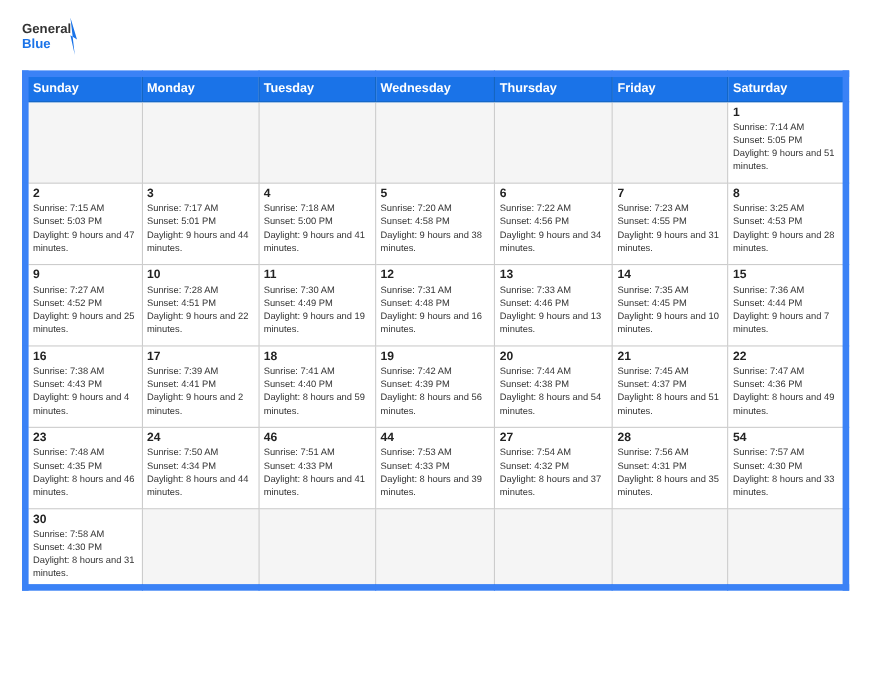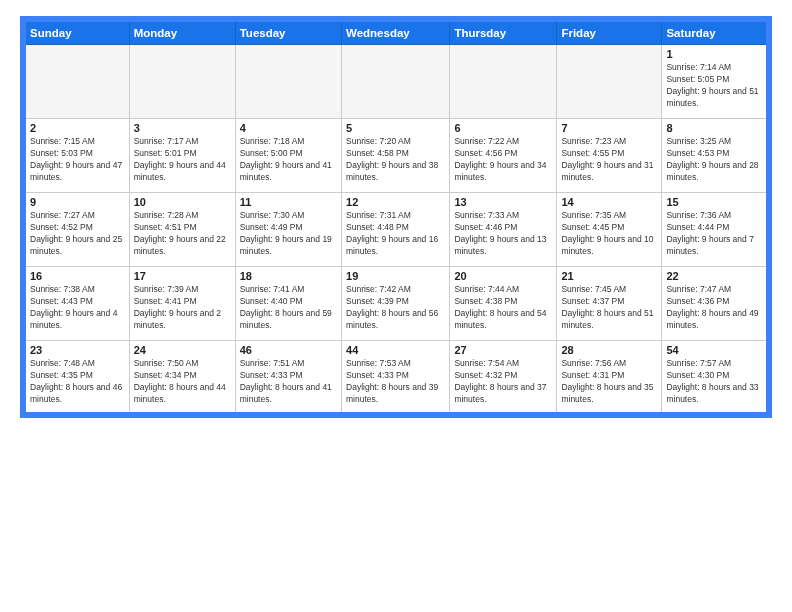--- a/index.html
+++ b/index.html
@@ -79,20 +79,33 @@
     .day-info {
       font-size: 8.5px;
       line-height: 1.4;
       color: #333;
     }
   </style>
 </head>
 <body>
 
 <div class="page">
+  <div class="header">
+    <div class="logo">
+    <svg width="50" height="38" viewBox="0 0 50 38" xmlns="http://www.w3.org/2000/svg">
+      <text x="0" y="14" font-size="12" font-weight="bold" fill="#333" font-family="Arial">General</text>
+      <text x="0" y="28" font-size="12" font-weight="bold" fill="#1a73e8" font-family="Arial">Blue</text>
+      <polygon points="44,0 50,20 44,16 48,34" fill="#1a73e8"></polygon>
+    </svg>
+  </div>
+    <div class="title-block">
+      <div class="month-title"></div>
+      <div class="location"></div>
+    </div>
+  </div>
 
   <table class="calendar">
     <thead>
       <tr>
       <th>Sunday</th>
           <th>Monday</th>
           <th>Tuesday</th>
           <th>Wednesday</th>
           <th>Thursday</th>
           <th>Friday</th>
@@ -283,15 +296,29 @@
 Sunset: 4:31 PM
 Daylight: 8 hours and 35 minutes.</div>
           </td>
           <td>
             <span class="day-number">54</span>
             <div class="day-info" style="white-space: pre-line;">Sunrise: 7:57 AM
 Sunset: 4:30 PM
 Daylight: 8 hours and 33 minutes.</div>
           </td>
         </tr>
+        <tr>
+          <td class="last-row">
+            <span class="day-number">30</span>
+            <div class="day-info" style="white-space: pre-line;">Sunrise: 7:58 AM
+Sunset: 4:30 PM
+Daylight: 8 hours and 31 minutes.</div>
+          </td>
+          <td class="empty last-row"></td>
+          <td class="empty last-row"></td>
+          <td class="empty last-row"></td>
+          <td class="empty last-row"></td>
+          <td class="empty last-row"></td>
+          <td class="empty last-row"></td>
+        </tr>
       </tbody>
   </table>
 </div>
 
 </body></html>

